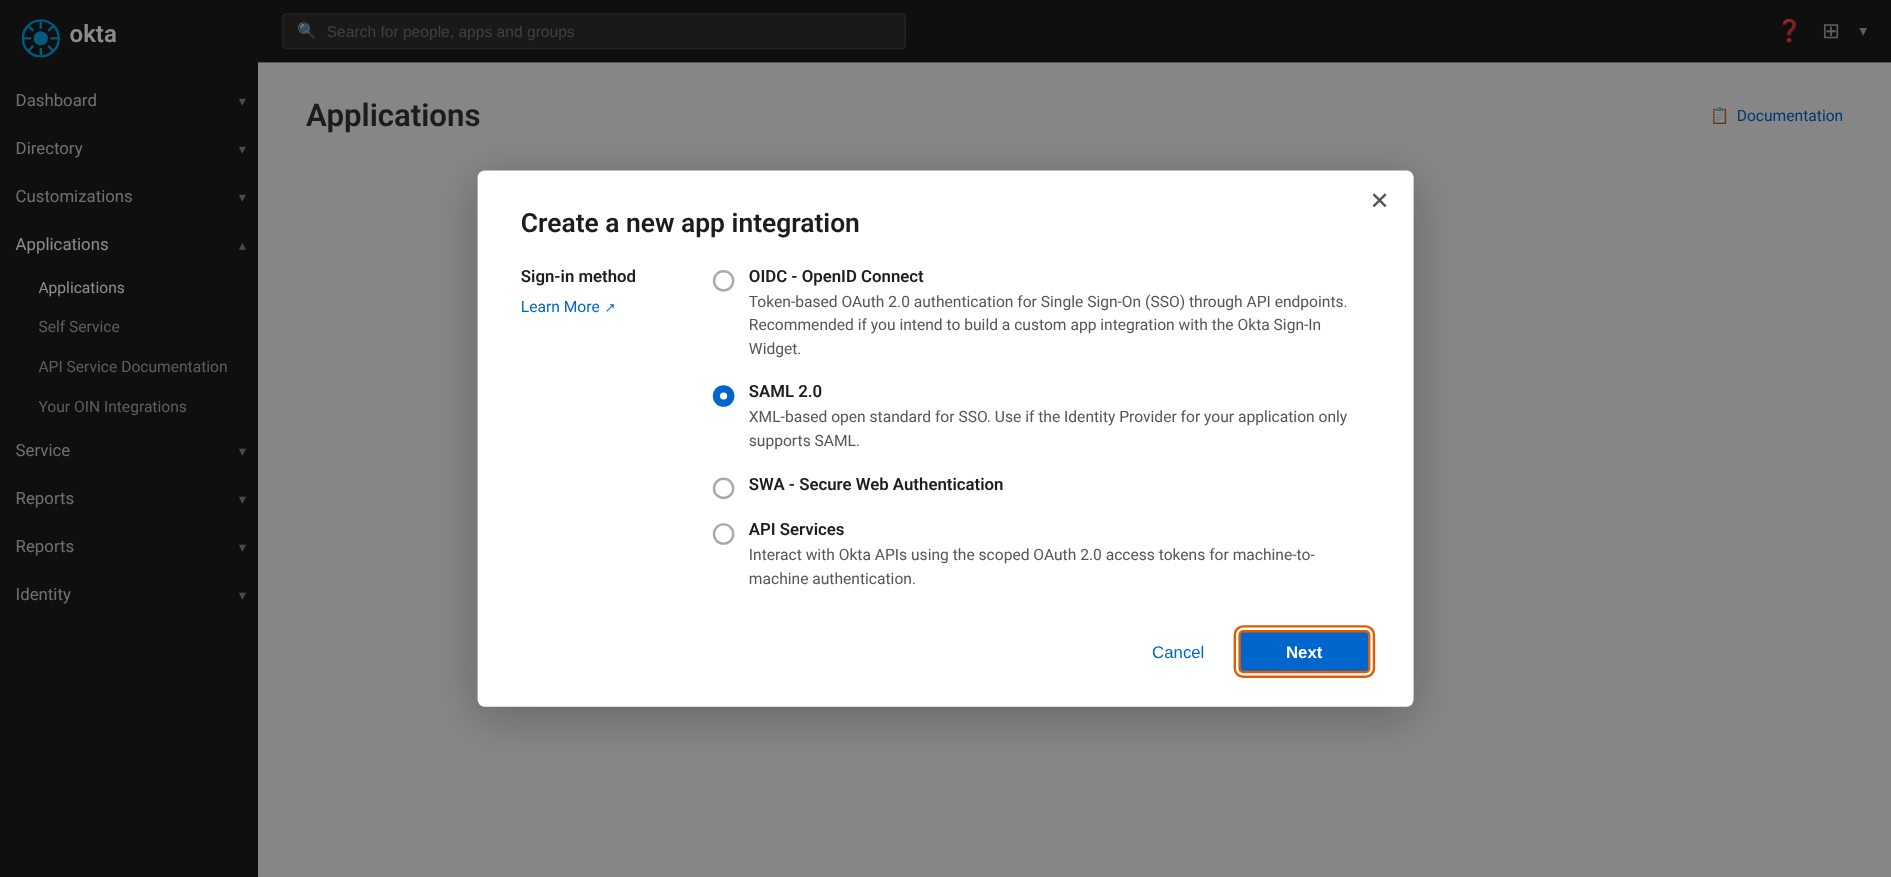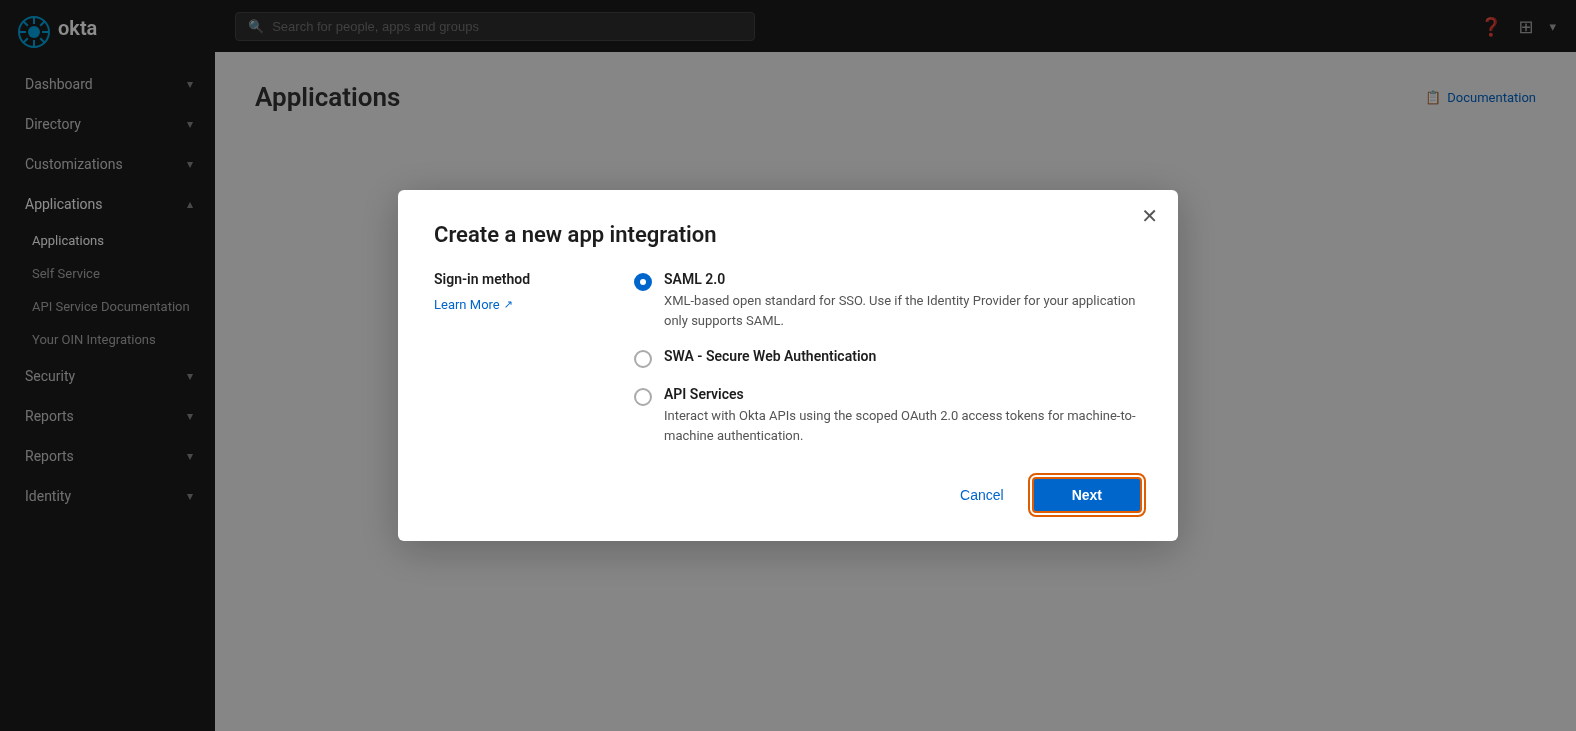--- a/index.html
+++ b/index.html
@@ -26,21 +26,21 @@
       width: 32px; height: 32px;
       display: flex; align-items: center; justify-content: center;
     }
     .logo-icon svg { width: 32px; height: 32px; }
     .logo-text { font-size: 20px; font-weight: 600; color: #fff; }
 
     .nav-item {
       display: flex;
       align-items: center;
       justify-content: space-between;
-      padding: 12px 22px;
+      padding: 12px 10px;
       cursor: pointer;
       font-size: 14px;
       color: #ccc;
       border-left: 3px solid transparent;
     }
     .nav-item.expanded { color: #fff; }
     .nav-item .chevron { font-size: 12px; color: #888; }
 
     .nav-sub-item {
       padding: 9px 18px 9px 32px;
@@ -139,21 +139,21 @@
       position: absolute;
       top: 16px; right: 20px;
       font-size: 20px;
       color: #555;
       cursor: pointer;
       background: none;
       border: none;
       line-height: 1;
     }
 
-    .dialog-body { display: flex; gap: 40px; }
+    .dialog-body { display: flex; }
 
     .sign-in-method-col {
       width: 160px;
       flex-shrink: 0;
     }
     .sign-in-method-label {
       font-size: 14px;
       font-weight: 600;
       color: #1d1d1d;
       margin-bottom: 10px;
@@ -264,21 +264,21 @@
   <div class="nav-item expanded">
     <span>Applications</span>
     <span class="chevron">▴</span>
   </div>
   <div class="nav-sub-item active">Applications</div>
   <div class="nav-sub-item">Self Service</div>
   <div class="nav-sub-item">API Service Documentation</div>
   <div class="nav-sub-item">Your OIN Integrations</div>
 
   <div class="nav-item">
-    <span>Security</span>
+    <span>Service</span>
     <span class="chevron">▾</span>
   </div>
 
   <div class="nav-item">
     <span>Reports</span>
     <span class="chevron">▾</span>
   </div>
 
   <div class="nav-item">
     <span>Reports</span>
@@ -326,20 +326,27 @@
         <div class="sign-in-method-col">
           <div class="sign-in-method-label">Sign-in method</div>
           <a class="learn-more-link">
             <span>Learn More</span>
             <span class="ext-link-icon">↗</span>
           </a>
         </div>
 
         <div class="options-col">
 
+          <div class="radio-option">
+            <div class="radio-btn"></div>
+            <div class="option-content">
+              <div class="option-title">OIDC - OpenID Connect</div>
+              <div class="option-desc">Token-based OAuth 2.0 authentication for Single Sign-On (SSO) through API endpoints. Recommended if you intend to build a custom app integration with the Okta Sign-In Widget.</div>
+            </div>
+          </div>
 
           <div class="radio-option">
             <div class="radio-btn selected"></div>
             <div class="option-content">
               <div class="option-title">SAML 2.0</div>
               <div class="option-desc">XML-based open standard for SSO. Use if the Identity Provider for your application only supports SAML.</div>
             </div>
           </div>
 
           <div class="radio-option">

